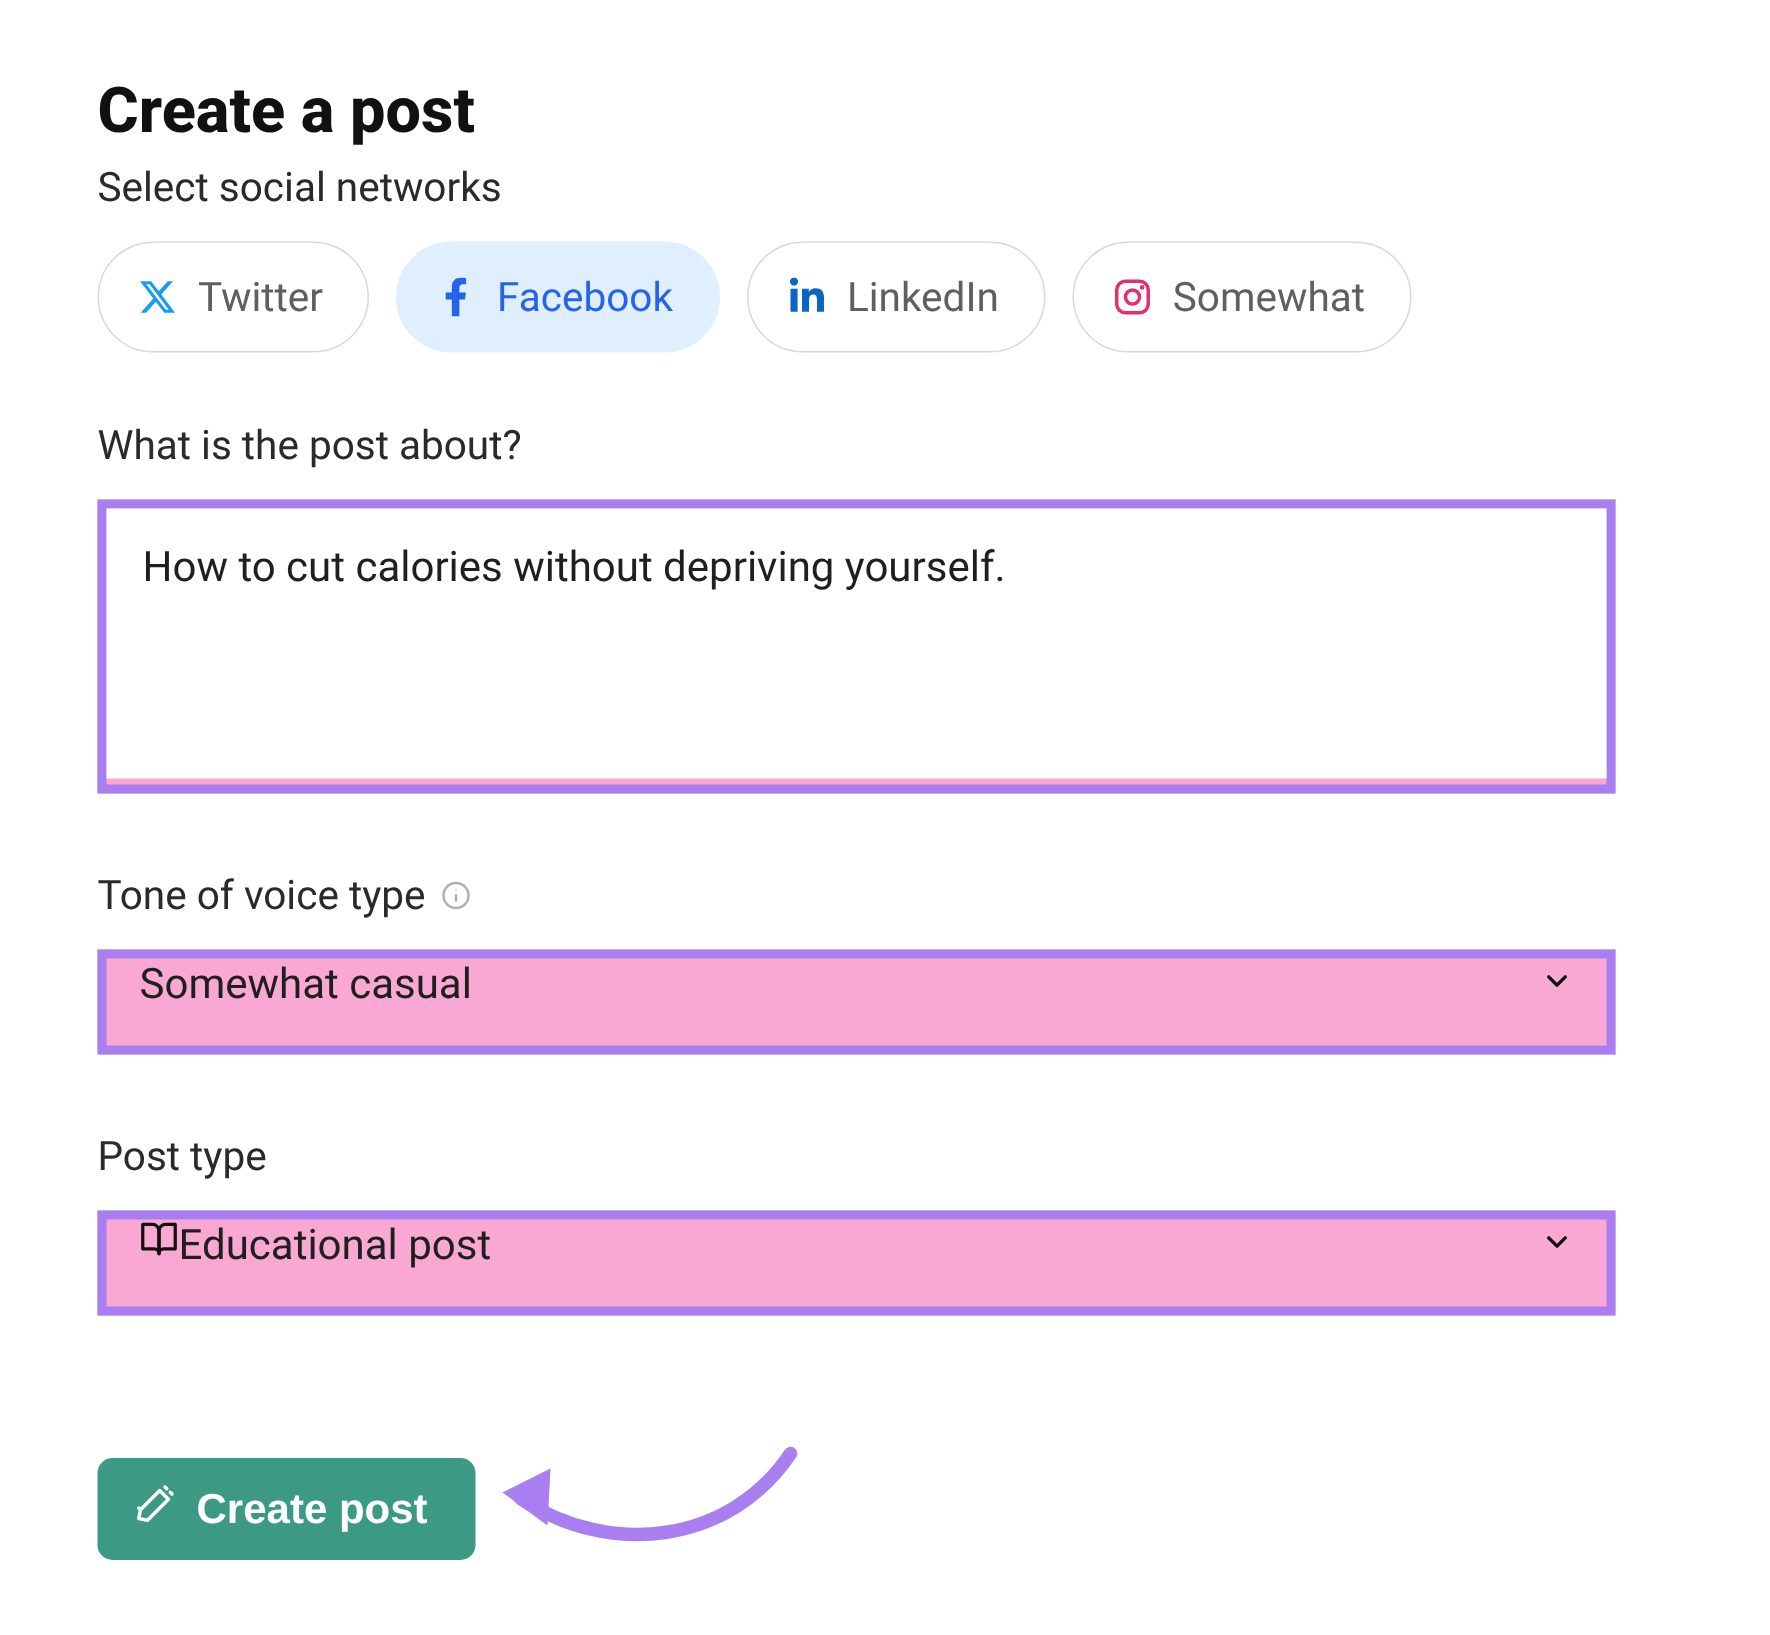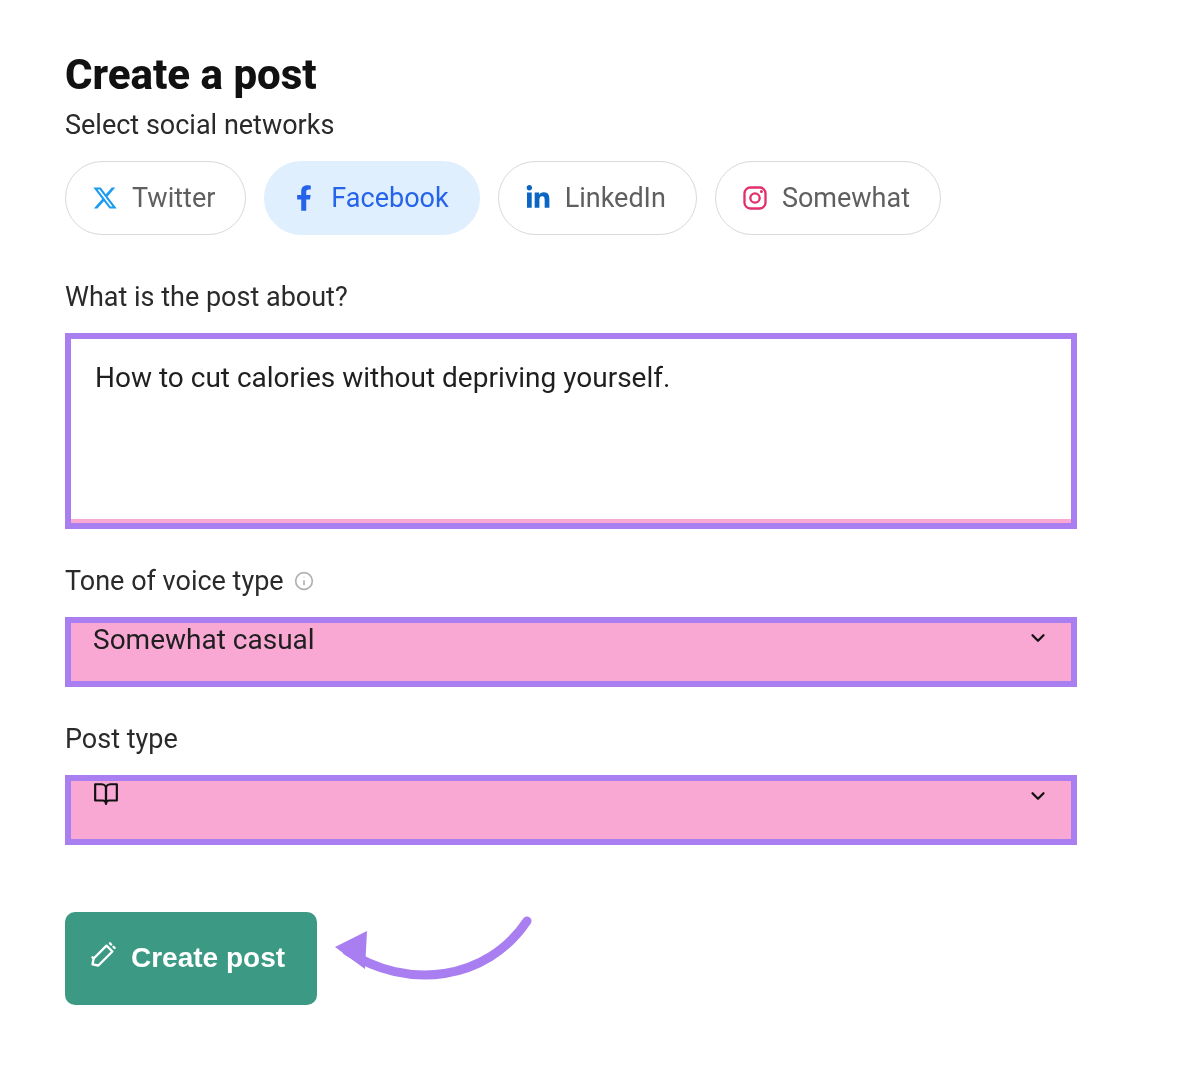--- a/index.html
+++ b/index.html
@@ -48,21 +48,21 @@
     border-color: #dfeffe;
     color: #2563eb;
   }
   .chip .icon-slot {
     display: inline-flex;
     align-items: center;
     justify-content: center;
     width: 30px;
     height: 30px;
   }
-  .field-block { margin-bottom: 36px; }
+  .field-block { margin-bottom: 52px; }
   .highlight-box {
     border: 6px solid #a87ef0;
     background: #f9a8d4;
     width: 1012px;
   }
   .about-box {
     padding: 22px 24px;
     height: 180px;
     font-size: 28px;
     color: #1f1f1f;
@@ -89,21 +89,21 @@
     justify-content:center;
   }
   .create-btn {
     display: inline-flex;
     align-items: center;
     gap: 14px;
     background: #3c9a84;
     color: #fff;
     border: none;
     border-radius: 10px;
-    height: 93px;
+    height: 68px;
     padding: 0 32px 0 24px;
     font-size: 28px;
     font-weight: 600;
     cursor: pointer;
     margin-top: 30px;
   }
   .arrow-annot {
     position: relative;
     display: inline-block;
     vertical-align: middle;
@@ -188,20 +188,21 @@
 
 <div class="field-block">
   <div class="section-label">Post type</div>
   <div class="highlight-box select-box">
     <span>
       <svg width="26" height="26" viewBox="0 0 24 24" fill="none" stroke="#111" stroke-width="2" stroke-linecap="round" stroke-linejoin="round">
           <path d="M2 3h6a4 4 0 0 1 4 4v14a3 3 0 0 0-3-3H2z"></path>
           <path d="M22 3h-6a4 4 0 0 0-4 4v14a3 3 0 0 1 3-3h7z"></path>
         </svg>
     </span>
+    <span>Educational post</span>
     <span class="chev">
       <svg width="22" height="22" viewBox="0 0 24 24" fill="none" stroke="#111" stroke-width="2.5" stroke-linecap="round" stroke-linejoin="round">
           <polyline points="6 9 12 15 18 9"></polyline>
         </svg>
     </span>
   </div>
 </div>
 
 <div style="display:flex;align-items:center;gap:10px;">
   <button class="create-btn">

